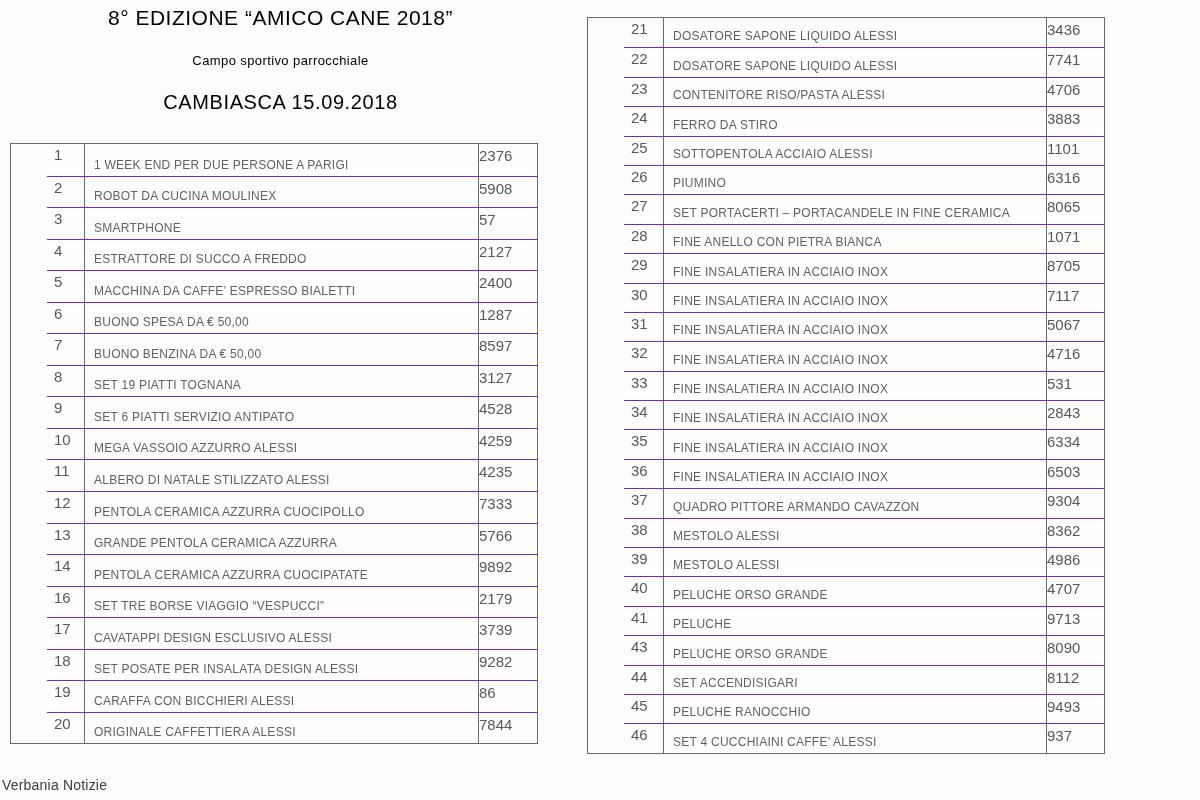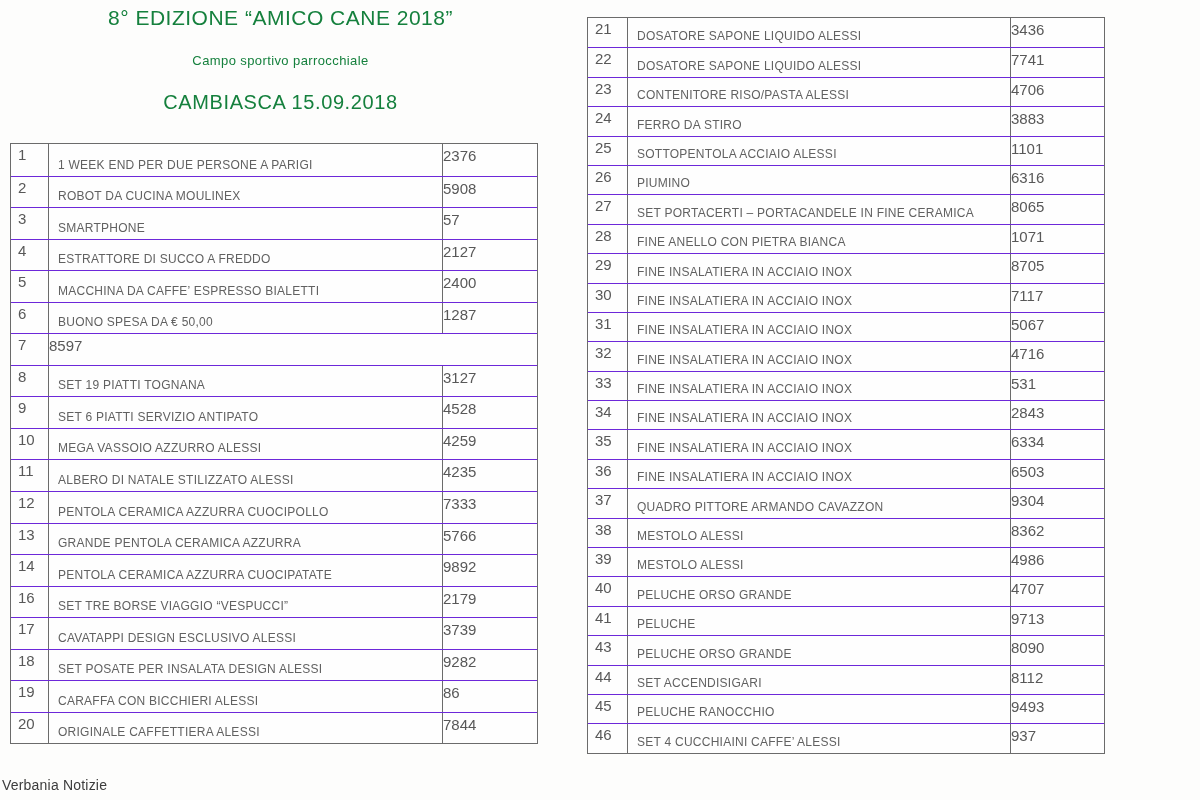--- a/index.html
+++ b/index.html
@@ -17,21 +17,21 @@
     color: #5a5a5a;
   }
 
   
   .doc-header {
     position: absolute;
     top: 6px;
     left: 18px;
     width: 525px;
     text-align: center;
-    color: #15803d;
+    color: #000000;
   }
   .doc-header .line1 {
     font-size: 21px;
     letter-spacing: 0.5px;
     margin: 0 0 23px 0;
   }
   .doc-header .line2 {
     font-size: 13px;
     letter-spacing: 0.4px;
     margin: 0 0 23px 0;
@@ -41,20 +41,21 @@
     letter-spacing: 0.6px;
     margin: 12px;
   }
 
   
   .prize-table {
     position: absolute;
     border: 1px solid #6b6b6b;
     background: #fefefe;
     box-sizing: border-box;
+    padding-left: 36px;
   }
   .prize-table.left {
     left: 10px;
     top: 143px;
     width: 528px;
   }
   .prize-table.right {
     left: 587px;
     top: 17px;
     width: 518px;
@@ -155,20 +156,21 @@
       </div>
 
       <div class="row">
         <div class="cell num">6</div>
         <div class="cell desc">BUONO SPESA DA € 50,00</div>
         <div class="cell val">1287</div>
       </div>
 
       <div class="row">
         <div class="cell num">7</div>
+        <div class="cell desc">BUONO BENZINA DA € 50,00</div>
         <div class="cell val">8597</div>
       </div>
 
       <div class="row">
         <div class="cell num">8</div>
         <div class="cell desc">SET 19 PIATTI TOGNANA</div>
         <div class="cell val">3127</div>
       </div>
 
       <div class="row">

